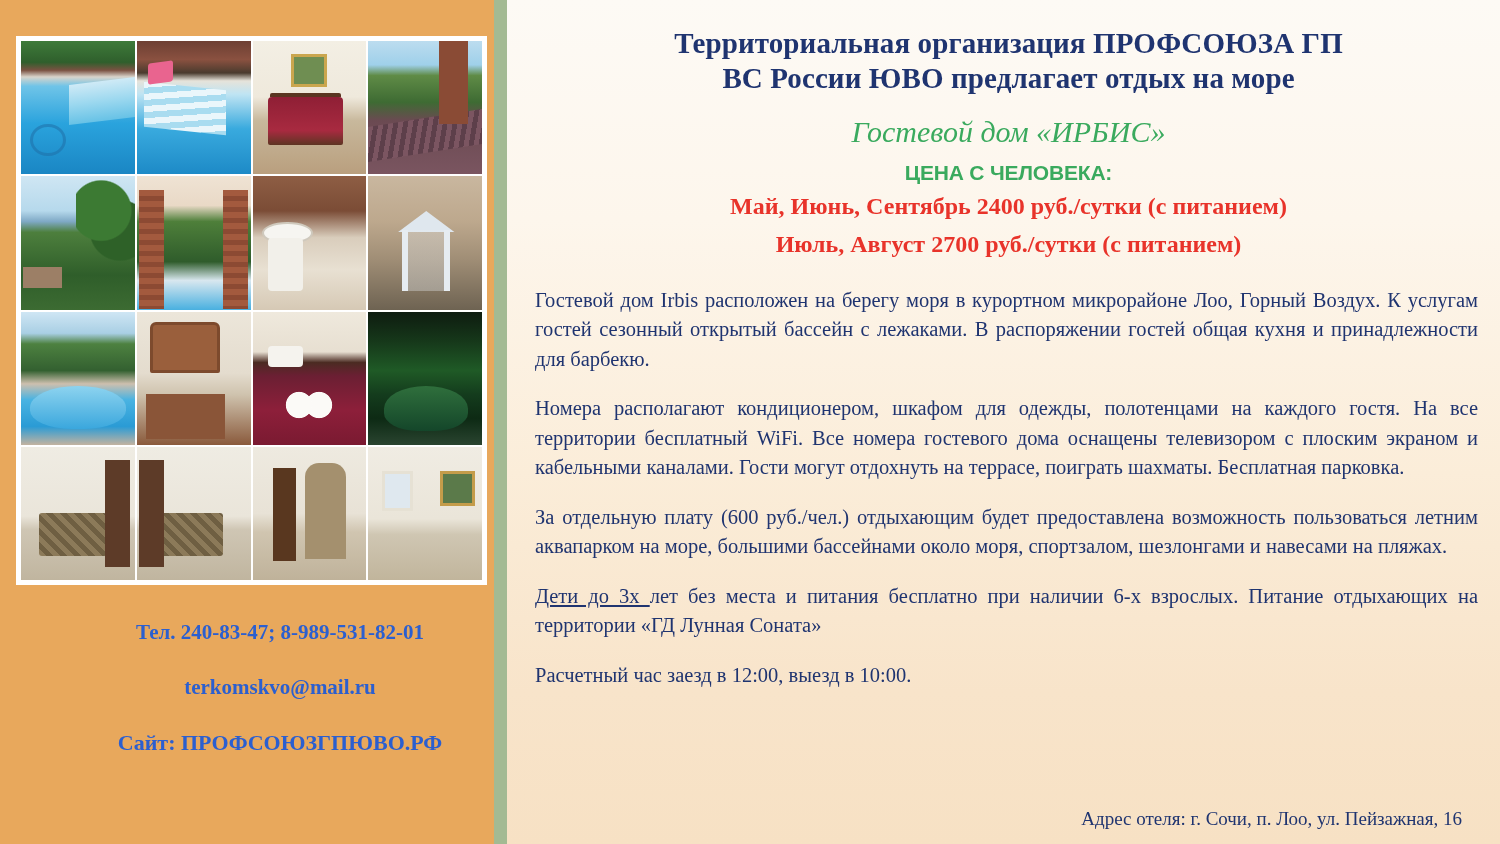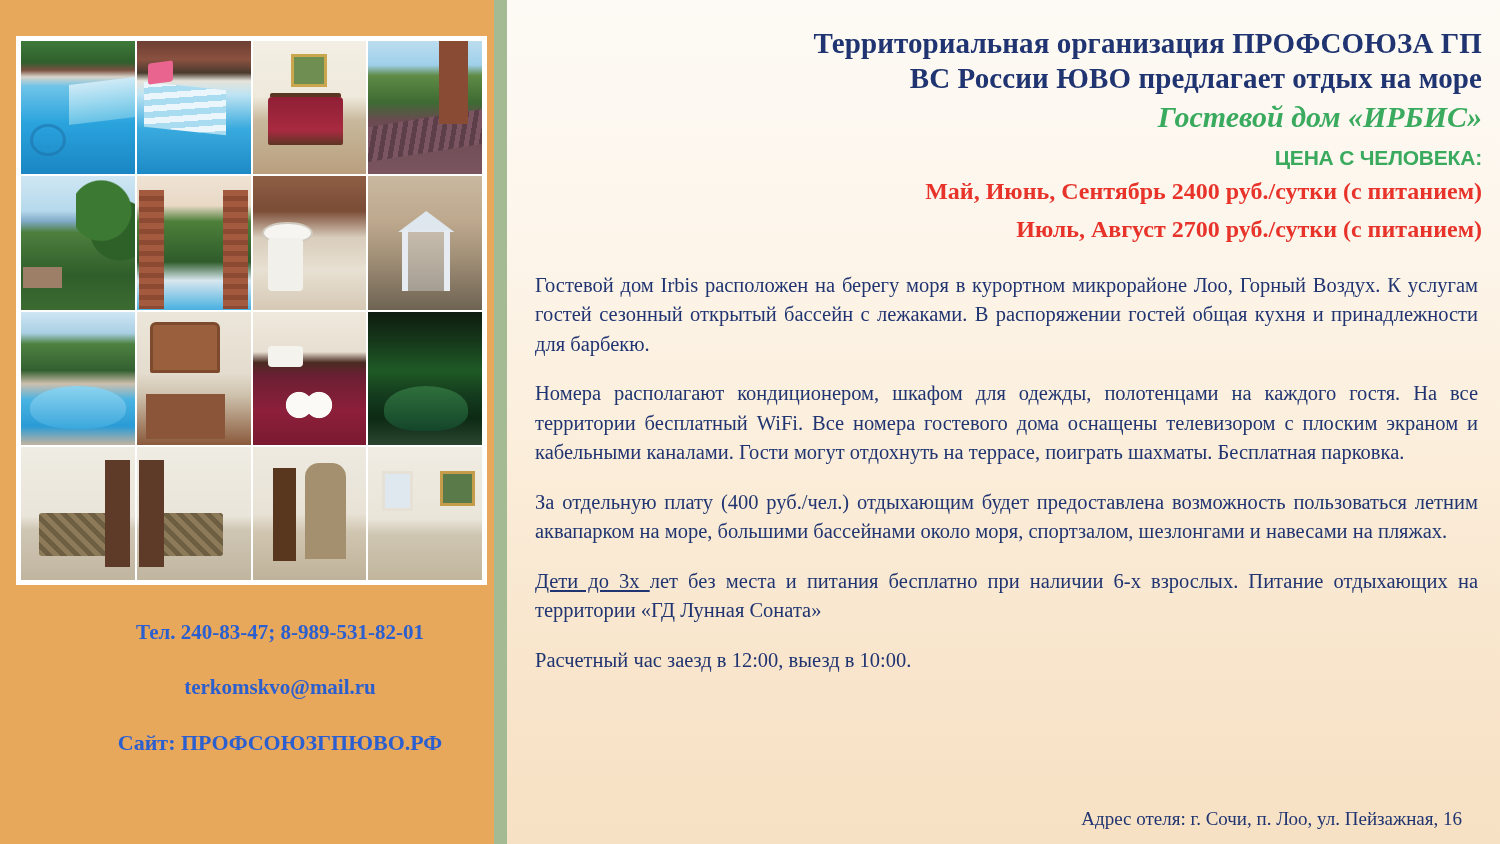--- a/index.html
+++ b/index.html
@@ -390,38 +390,38 @@
   .right-panel {
     position: relative;
     flex: 1 1 auto;
     height: 844px;
     background: linear-gradient(180deg, #fdfaf5 0%, #fdf6ec 26%, #fbedd9 56%, #f8e4ca 82%, #f7e1c4 100%);
     box-sizing: border-box;
     padding: 26px 18px 0 28px;
     overflow: hidden;
   }
 
-  .title-block { text-align: right; }
+  .title-block { text-align: center; }
 
   .title-main {
     color: #1f3470;
     font-weight: bold;
     font-size: 29px;
     line-height: 1.22;
     letter-spacing: .1px;
     white-space: pre-line;
   }
 
   .title-sub {
     color: #3aaa5e;
-    font-weight: bold;
+    font-weight: normal;
     font-style: italic;
     font-size: 30px;
     line-height: 1.26;
-    margin-top: 1px;
+    margin-top: 16px;
   }
 
   .price-header {
     color: #3aaa5e;
     font-weight: bold;
     font-size: 21px;
     font-family: "Liberation Sans", "DejaVu Sans", sans-serif;
     margin-top: 10px;
     letter-spacing: -.2px;
   }
@@ -508,21 +508,21 @@
       <div class="price-header">ЦЕНА С ЧЕЛОВЕКА:</div>
       <div class="price-line">Май, Июнь, Сентябрь  2400 руб./сутки (с питанием)</div>
       <div class="price-line">Июль, Август  2700 руб./сутки (с питанием)</div>
     </div>
 
     <div class="body-copy">
       <p class="para">Гостевой дом Irbis расположен на берегу моря в курортном микрорайоне Лоо, Горный Воздух. К услугам гостей сезонный открытый бассейн с лежаками. В распоряжении гостей общая кухня и принадлежности для барбекю.</p>
 
       <p class="para">Номера располагают кондиционером, шкафом для одежды, полотенцами на каждого гостя. На все территории бесплатный WiFi. Все номера гостевого дома оснащены телевизором с плоским экраном и кабельными каналами. Гости могут отдохнуть на террасе, поиграть шахматы. Бесплатная парковка.</p>
 
-      <p class="para"> За отдельную плату (400 руб./чел.) отдыхающим будет предоставлена возможность пользоваться летним аквапарком на море, большими бассейнами около моря, спортзалом, шезлонгами и навесами на пляжах.</p>
+      <p class="para"> За отдельную плату (600 руб./чел.) отдыхающим будет предоставлена возможность пользоваться летним аквапарком на море, большими бассейнами около моря, спортзалом, шезлонгами и навесами на пляжах.</p>
 
       <p class="para"><span class="u">Дети до 3х </span><span>лет без места и питания бесплатно при наличии 6-х взрослых. Питание отдыхающих на территории «ГД Лунная Соната»</span></p>
 
       <p class="para last">Расчетный час заезд в 12:00, выезд в 10:00.</p>
     </div>
 
     <div class="address-line">Адрес отеля: г. Сочи, п. Лоо, ул. Пейзажная, 16</div>
 
   </div>
 </div>

